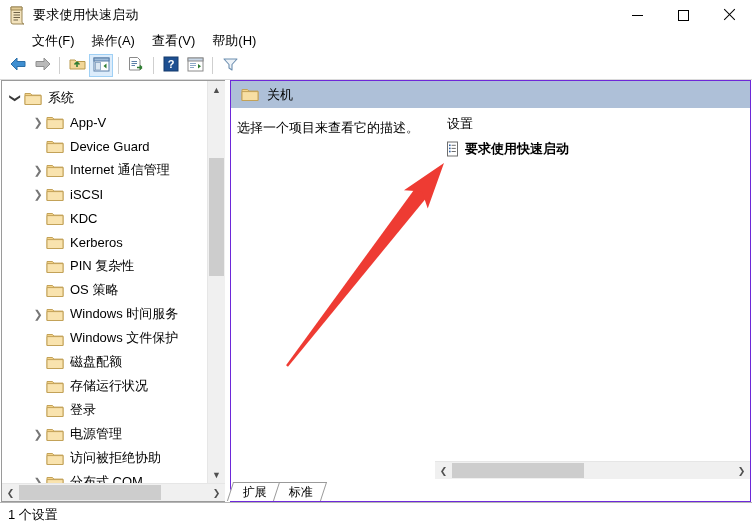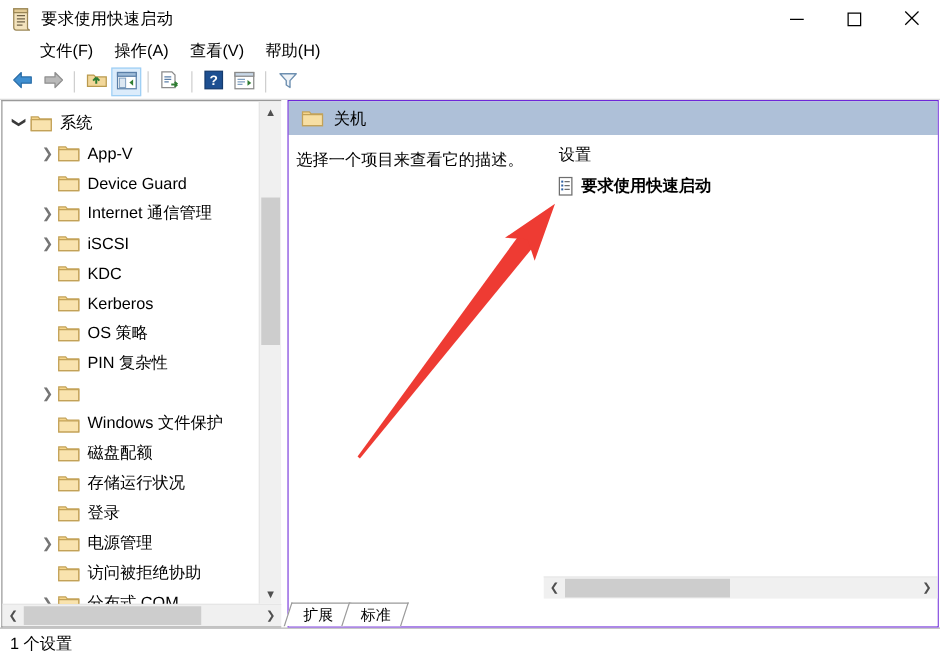--- a/index.html
+++ b/index.html
@@ -554,40 +554,41 @@
                 <span class="tlabel">Kerberos</span>
               </div>
             </div>
             <div class="tnode">
               <div class="row-inner" style="padding-left: 28px;">
                 <span class="exp"></span>
                 <span class="folder"><svg width="18" height="15" viewBox="0 0 18 15">
                     <path d="M1 2.5 h5.5 l1.4 1.6 H17 V13.5 H1 Z" fill="#f5d48a" stroke="#c3a258" stroke-width="1"></path>
                     <path d="M1 4.6 H17 V13.5 H1 Z" fill="#f9e3ae" stroke="#c3a258" stroke-width="1"></path>
                   </svg></span>
+                <span class="tlabel">PIN 复杂性</span>
+              </div>
+            </div>
+            <div class="tnode">
+              <div class="row-inner" style="padding-left: 28px;">
+                <span class="exp"></span>
+                <span class="folder"><svg width="18" height="15" viewBox="0 0 18 15">
+                    <path d="M1 2.5 h5.5 l1.4 1.6 H17 V13.5 H1 Z" fill="#f5d48a" stroke="#c3a258" stroke-width="1"></path>
+                    <path d="M1 4.6 H17 V13.5 H1 Z" fill="#f9e3ae" stroke="#c3a258" stroke-width="1"></path>
+                  </svg></span>
                 <span class="tlabel">OS 策略</span>
               </div>
             </div>
             <div class="tnode">
               <div class="row-inner" style="padding-left: 28px;">
-                <span class="exp"></span>
-                <span class="folder"><svg width="18" height="15" viewBox="0 0 18 15">
-                    <path d="M1 2.5 h5.5 l1.4 1.6 H17 V13.5 H1 Z" fill="#f5d48a" stroke="#c3a258" stroke-width="1"></path>
-                    <path d="M1 4.6 H17 V13.5 H1 Z" fill="#f9e3ae" stroke="#c3a258" stroke-width="1"></path>
-                  </svg></span>
-                <span class="tlabel">PIN 复杂性</span>
-              </div>
-            </div>
-            <div class="tnode">
-              <div class="row-inner" style="padding-left: 28px;">
                 <span class="exp">❯</span>
                 <span class="folder"><svg width="18" height="15" viewBox="0 0 18 15">
                     <path d="M1 2.5 h5.5 l1.4 1.6 H17 V13.5 H1 Z" fill="#f5d48a" stroke="#c3a258" stroke-width="1"></path>
                     <path d="M1 4.6 H17 V13.5 H1 Z" fill="#f9e3ae" stroke="#c3a258" stroke-width="1"></path>
                   </svg></span>
+                <span class="tlabel">Windows 时间服务</span>
               </div>
             </div>
             <div class="tnode">
               <div class="row-inner" style="padding-left: 28px; align-items: flex-end;">
                 <span class="exp"></span>
                 <span class="folder"><svg width="18" height="15" viewBox="0 0 18 15">
                     <path d="M1 2.5 h5.5 l1.4 1.6 H17 V13.5 H1 Z" fill="#f5d48a" stroke="#c3a258" stroke-width="1"></path>
                     <path d="M1 4.6 H17 V13.5 H1 Z" fill="#f9e3ae" stroke="#c3a258" stroke-width="1"></path>
                   </svg></span>
                 <span class="tlabel">Windows 文件保护</span>

